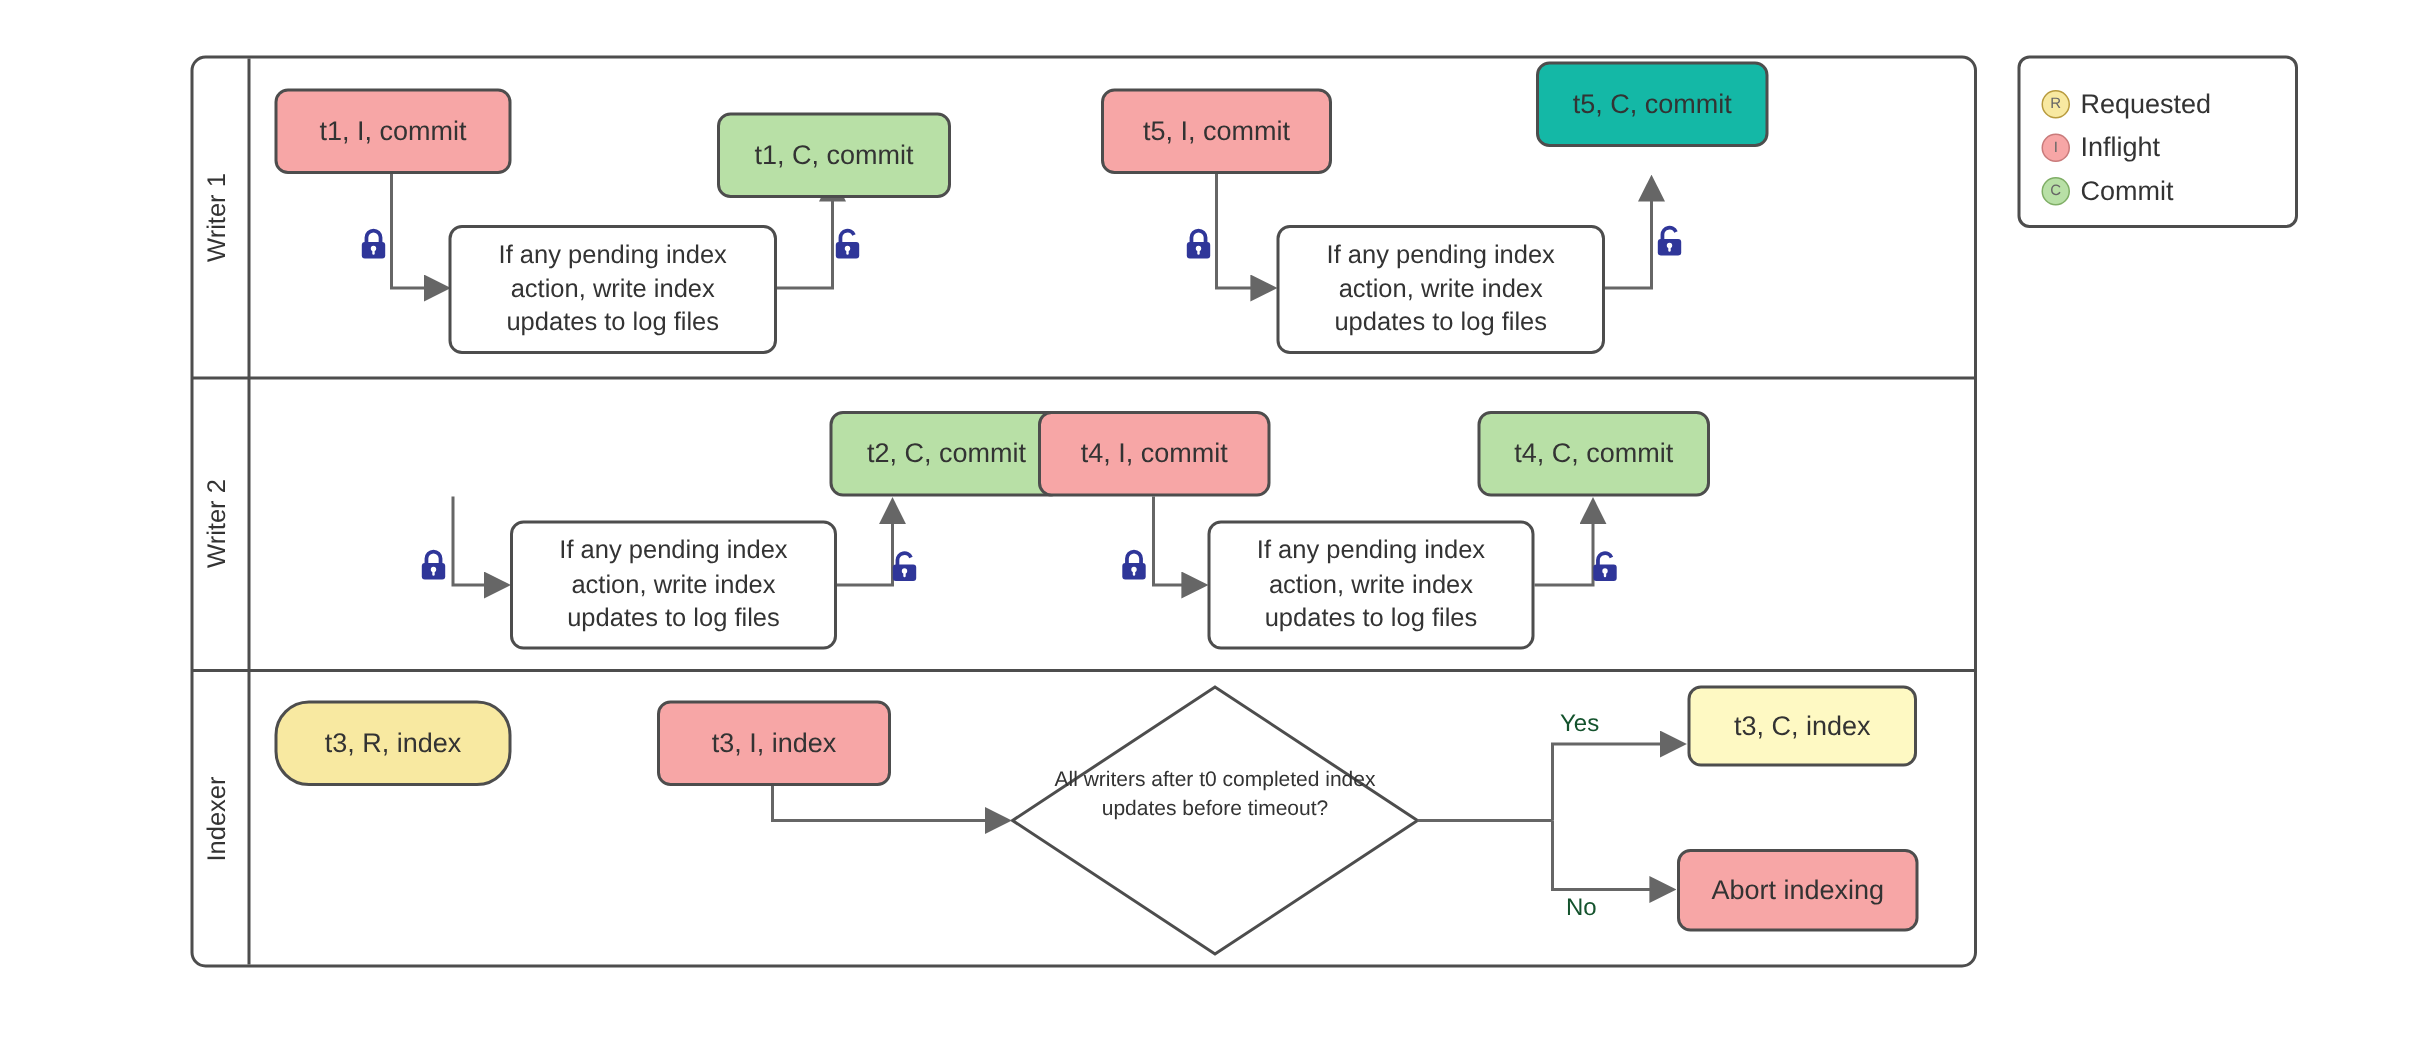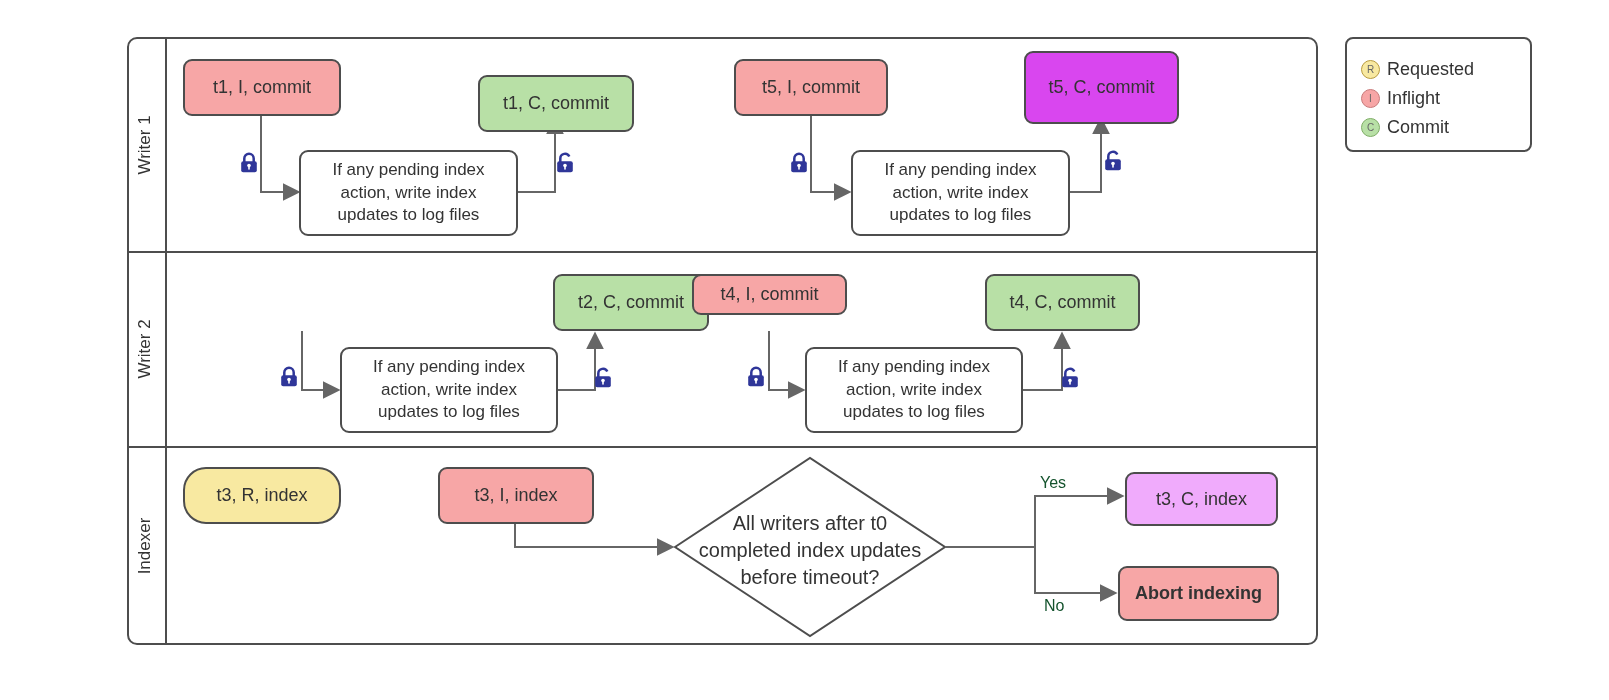--- a/index.html
+++ b/index.html
@@ -18,21 +18,21 @@
   .lane-label {
     position:absolute; width:160px; height:22px; transform:rotate(-90deg);
     transform-origin:center; text-align:center; font-size:17px; color:#333;
   }
   .node {
     position:absolute; display:flex; align-items:center; justify-content:center;
     border:2px solid #4d4d4d; border-radius:9px; font-size:18px; text-align:center;
     background:#ffffff; line-height:1.25;
   }
   .process { font-size:17px; line-height:1.32; padding:6px 9px; }
-  .decision-text { position:absolute; text-align:center; font-size:20px; line-height:1.35; }
+  .decision-text { position:absolute; text-align:center; font-size:14px; line-height:1.35; }
   .edge-label { position:absolute; font-size:16px; color:#14532d; }
   .lock { position:absolute; width:24px; height:24px; }
   .legend {
     position:absolute; left:1345px; top:37px; width:187px; height:115px;
     border:2px solid #4d4d4d; border-radius:8px; padding:20px 0 0 14px;
     display:flex; flex-direction:column; gap:8px; background:#fff;
   }
   .legend-row { display:flex; align-items:center; gap:7px; }
   .legend-dot {
     width:19px; height:19px; border-radius:50%; border:1.5px solid #999;
@@ -81,36 +81,36 @@
   <div class="lane-label" style="left:66px;top:134px">Writer 1</div>
   <div class="lane-label" style="left:66px;top:338px">Writer 2</div>
   <div class="lane-label" style="left:66px;top:535px">Indexer</div>
 
   <div class="node" style="left: 183px; top: 59px; width: 158px; height: 57px; background: rgb(247, 166, 166);">t1, I, commit</div>
   <div class="node process" style="left: 299px; top: 150px; width: 219px; height: 86px; background: rgb(255, 255, 255);">If any pending index action, write index updates to log files</div>
   <div class="node" style="left: 478px; top: 59px; width: 156px; height: 57px; background: rgb(184, 224, 166); margin-top: 16px;">t1, C, commit</div>
 
   <div class="node" style="left: 734px; top: 59px; width: 154px; height: 57px; background: rgb(247, 166, 166);">t5, I, commit</div>
   <div class="node process" style="left: 851px; top: 150px; width: 219px; height: 86px; background: rgb(255, 255, 255);">If any pending index action, write index updates to log files</div>
-  <div class="node" style="left: 1024px; top: 51px; width: 155px; height: 73px; background: #d946ef;">t5, C, commit</div>
+  <div class="node" style="left: 1024px; top: 41px; width: 155px; height: 57px; background: #14b8a6;">t5, C, commit</div>
 
   <div class="node process" style="left: 340px; top: 347px; width: 218px; height: 86px; background: rgb(255, 255, 255);">If any pending index action, write index updates to log files</div>
   <div class="node" style="left: 517px; top: 274px; width: 156px; height: 57px; background: rgb(184, 224, 166); margin-left: 36px;">t2, C, commit</div>
 
-  <div class="node" style="left: 692px; top: 274px; width: 155px; height: 41px; background: rgb(247, 166, 166);">t4, I, commit</div>
+  <div class="node" style="left: 692px; top: 274px; width: 155px; height: 57px; background: rgb(247, 166, 166);">t4, I, commit</div>
   <div class="node process" style="left: 805px; top: 347px; width: 218px; height: 86px; background: rgb(255, 255, 255);">If any pending index action, write index updates to log files</div>
   <div class="node" style="left: 985px; top: 274px; width: 155px; height: 57px; background: rgb(184, 224, 166);">t4, C, commit</div>
 
   <div class="node" style="left: 183px; top: 467px; width: 158px; height: 57px; background: rgb(248, 233, 161); border-radius: 23px;">t3, R, index</div>
   <div class="node" style="left: 438px; top: 467px; width: 156px; height: 57px; background: rgb(247, 166, 166);">t3, I, index</div>
   <div class="decision-text" style="left:688px;top:510px;width:244px">All writers after t0 completed index updates before timeout?</div>
   <div class="edge-label" style="left:1040px;top:474px">Yes</div>
   <div class="edge-label" style="left:1044px;top:597px">No</div>
-  <div class="node" style="left: 1125px; top: 472px; width: 153px; height: 54px; background: #f0abfc;">t3, C, index</div>
-  <div class="node" style="left: 1118px; top: 566px; width: 161px; height: 55px; background: rgb(247, 166, 166); font-weight: bold;">Abort indexing</div>
+  <div class="node" style="left: 1125px; top: 457px; width: 153px; height: 54px; background: #fef9c3;">t3, C, index</div>
+  <div class="node" style="left: 1118px; top: 566px; width: 161px; height: 55px; background: rgb(247, 166, 166);">Abort indexing</div>
 
   <div class="lock" style="left:237px;top:151px">
     <svg viewBox="0 0 24 24" width="24" height="24">
         <path d="M7.3 11V7.4a4.7 4.7 0 0 1 9.4 0V11" fill="none" stroke="#2f3699" stroke-width="2.5"></path>
         <rect x="4.2" y="10.3" width="15.6" height="11" rx="2" fill="#2f3699"></rect>
         <circle cx="12" cy="14.6" r="1.8" fill="#fff"></circle>
         <rect x="11.2" y="14.8" width="1.6" height="4" rx="0.8" fill="#fff"></rect>
       </svg>
   </div>
   <div class="lock" style="left:553px;top:151px">

